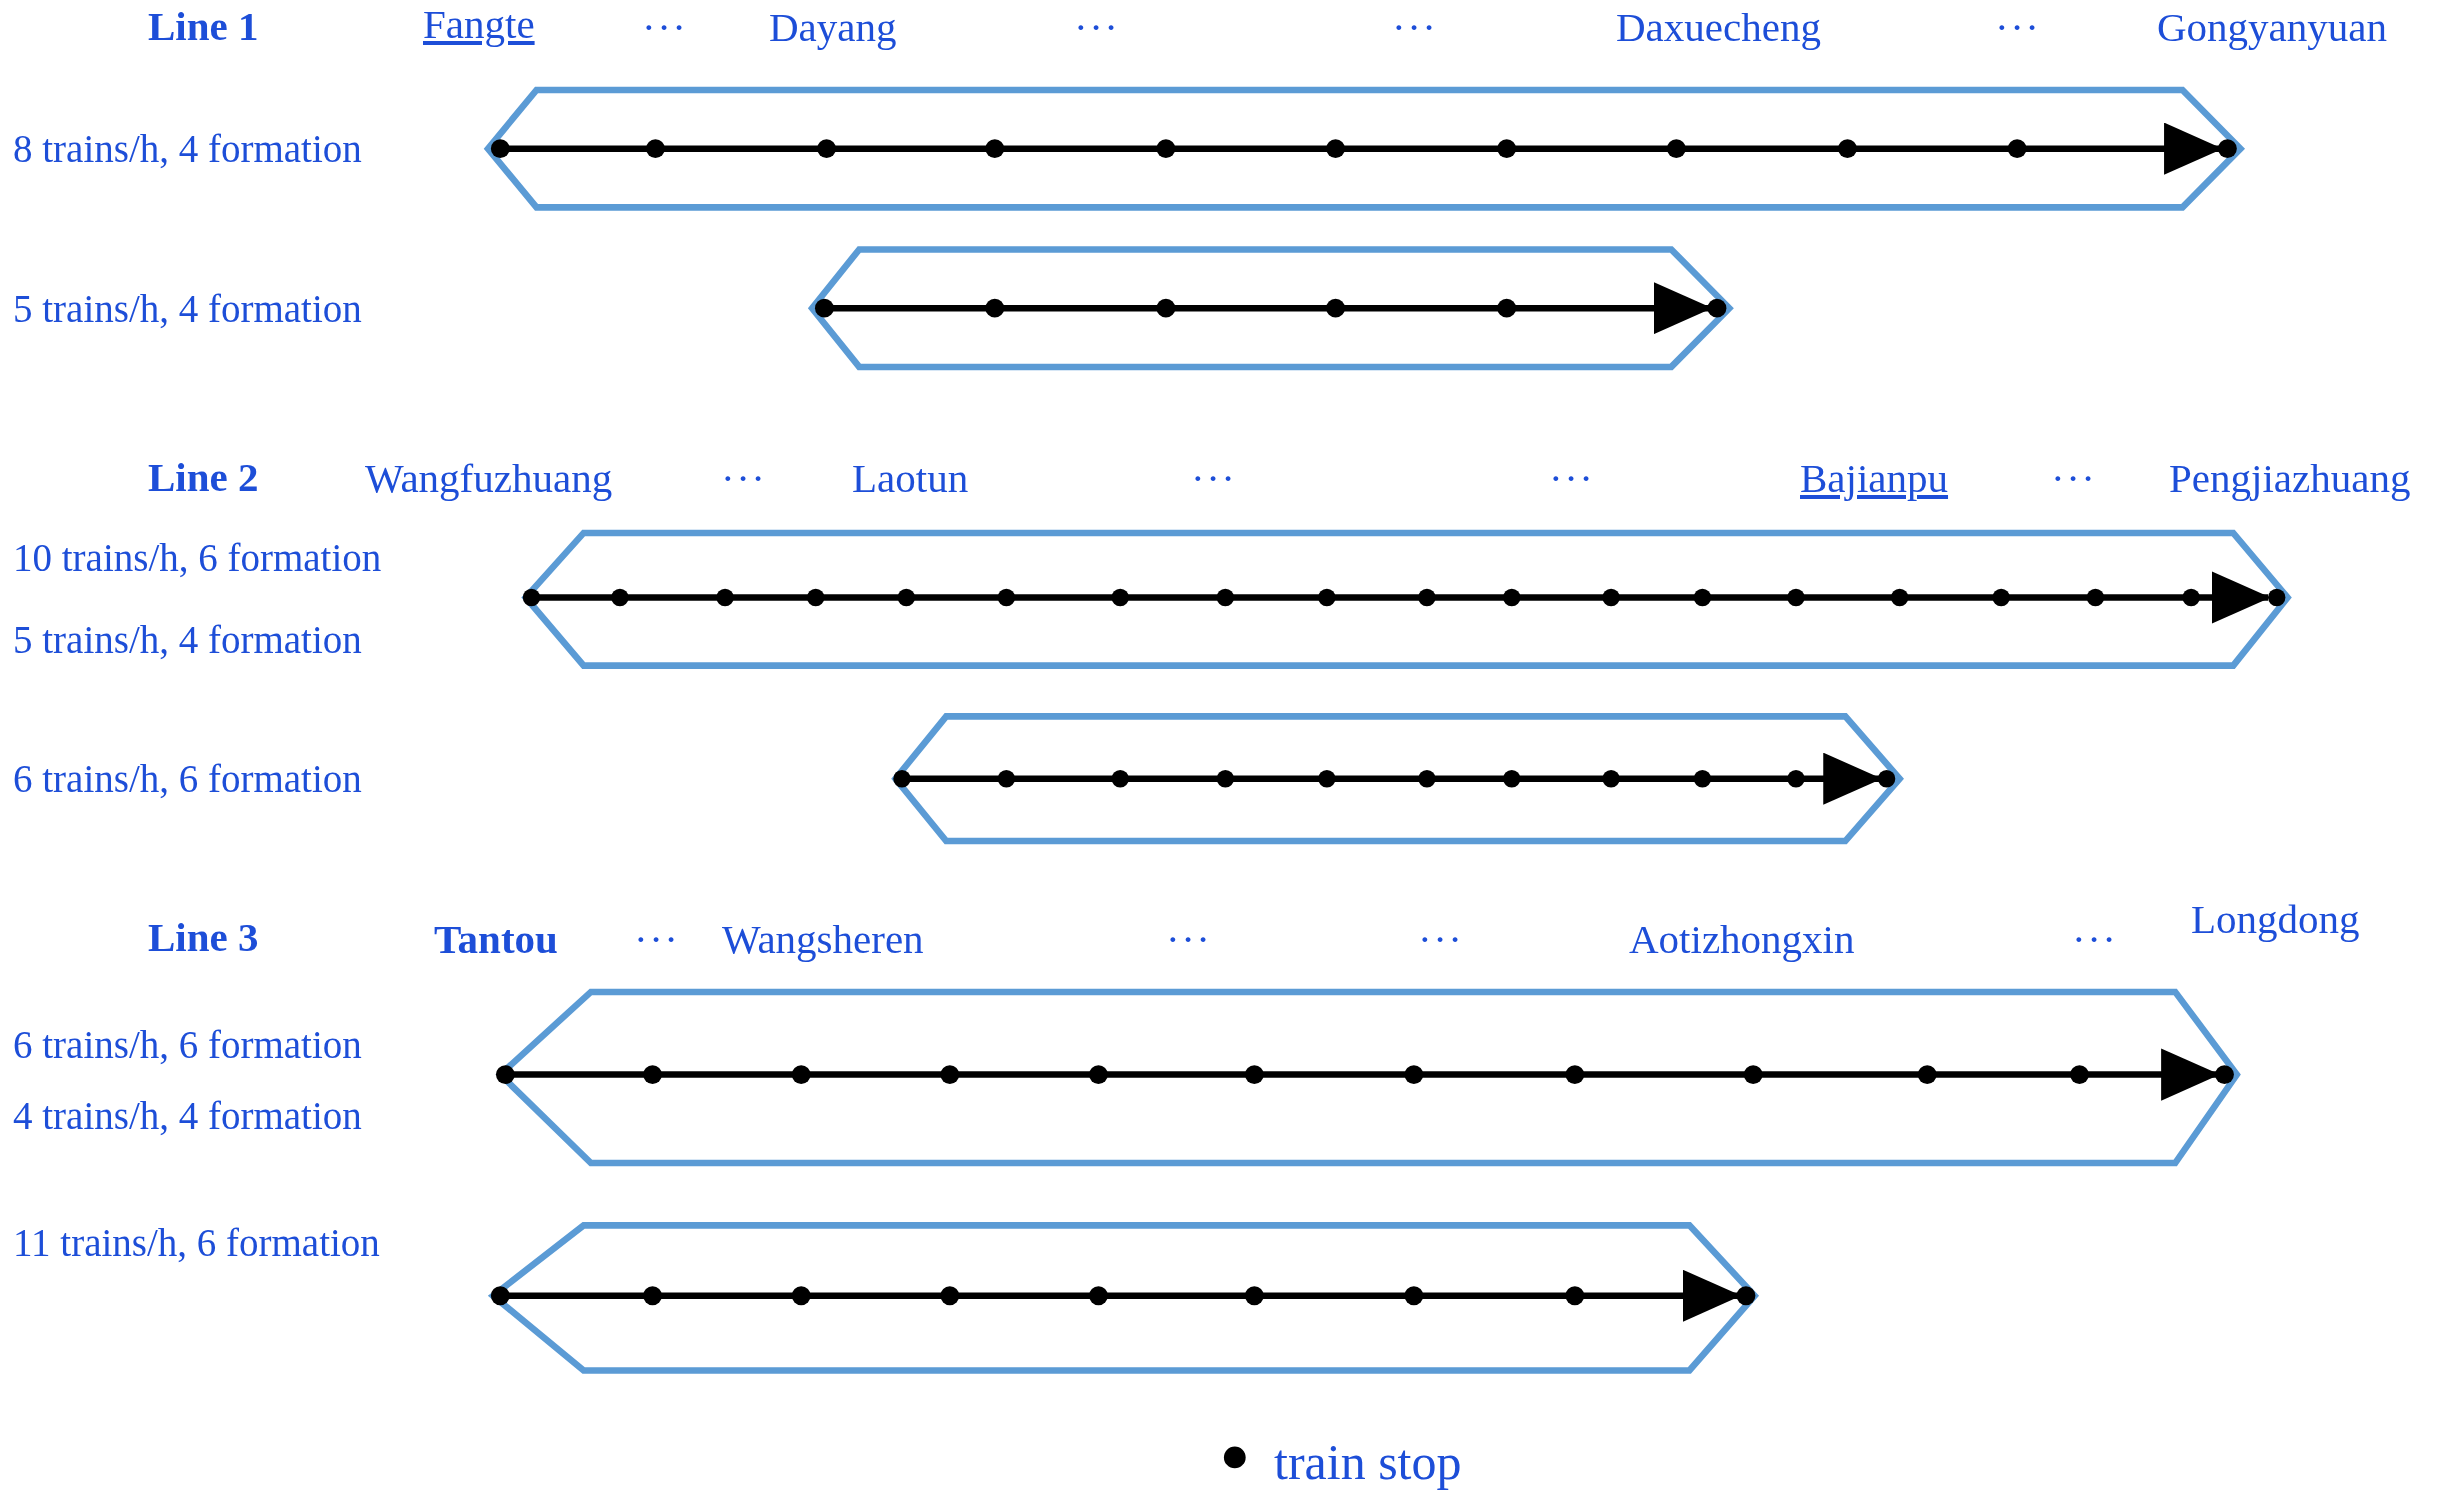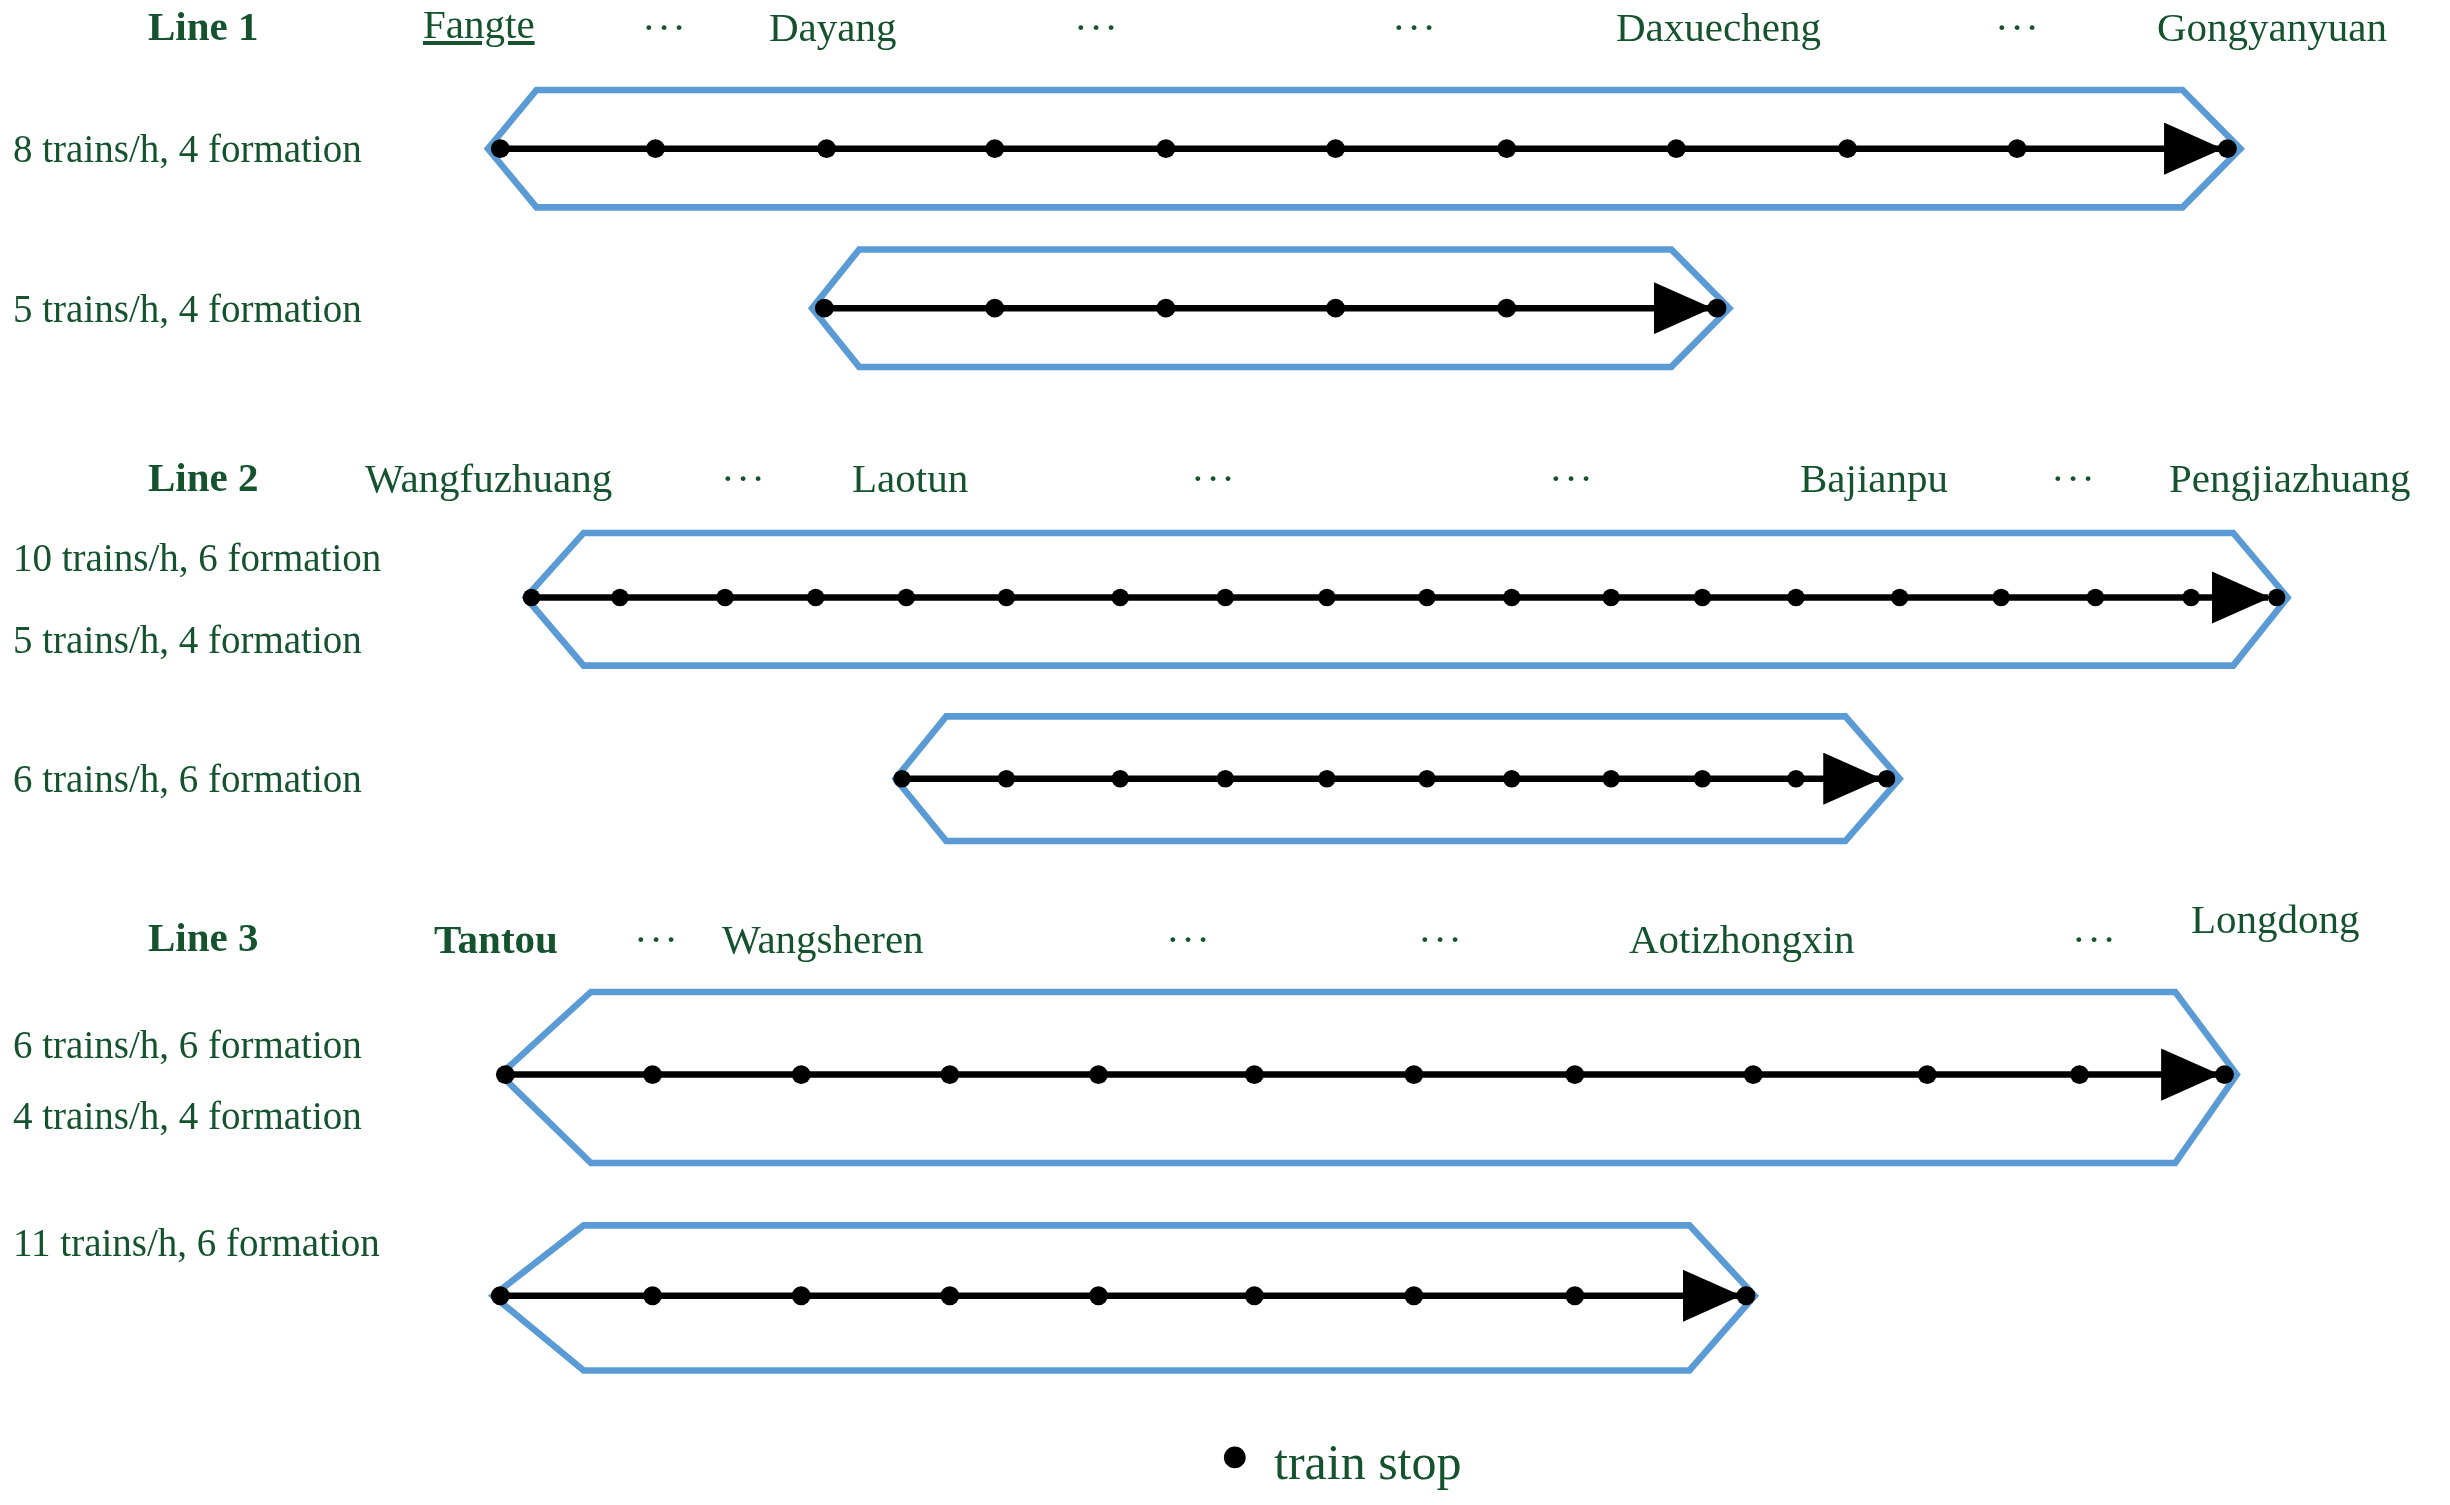--- a/index.html
+++ b/index.html
@@ -25,21 +25,21 @@
     position: absolute;
     left: 0; top: 0;
     width: 2450px;
     height: 1506px;
     display: block;
   }
   .lbl {
     position: absolute;
     white-space: nowrap;
     font-family: "Liberation Serif", "DejaVu Serif", serif;
-    color: #14532d;
+    color: #1d4ed8;
     line-height: 1;
   }
   .line-title {
     font-weight: bold;
     font-size: 41px;
   }
   .station {
     font-size: 41px;
   }
   .ellipsis {
@@ -190,21 +190,21 @@
 
   <div class="lbl freq" style="left:13px; top:129px;">8 trains/h, 4 formation</div>
   <div class="lbl freq" style="left:13px; top:289px;">5 trains/h, 4 formation</div>
 
   <div class="lbl line-title" style="left:148px; top:457px;">Line 2</div>
   <div class="lbl station" style="left:365px; top:458px;">Wangfuzhuang</div>
   <div class="lbl ellipsis" style="left:721px; top:458px;">···</div>
   <div class="lbl station" style="left:852px; top:458px;">Laotun</div>
   <div class="lbl ellipsis" style="left:1191px; top:458px;">···</div>
   <div class="lbl ellipsis" style="left:1549px; top:458px;">···</div>
-  <div class="lbl station" style="left:1800px; top:458px;">Bajianpu</div>
+  <div class="lbl station" style="left:1800px; top:458px;text-decoration:underline;">Bajianpu</div>
   <div class="lbl ellipsis" style="left:2051px; top:458px;">···</div>
   <div class="lbl station" style="left:2169px; top:458px;">Pengjiazhuang</div>
 
   <div class="lbl freq" style="left:13px; top:538px;">10 trains/h, 6 formation</div>
   <div class="lbl freq" style="left:13px; top:620px;">5 trains/h, 4 formation</div>
   <div class="lbl freq" style="left:13px; top:759px;">6 trains/h, 6 formation</div>
 
   <div class="lbl line-title" style="left:148px; top:917px;">Line 3</div>
   <div class="lbl station" style="left:434px; top:919px;font-weight:bold;">Tantou</div>
   <div class="lbl ellipsis" style="left:634px; top:919px;">···</div>

